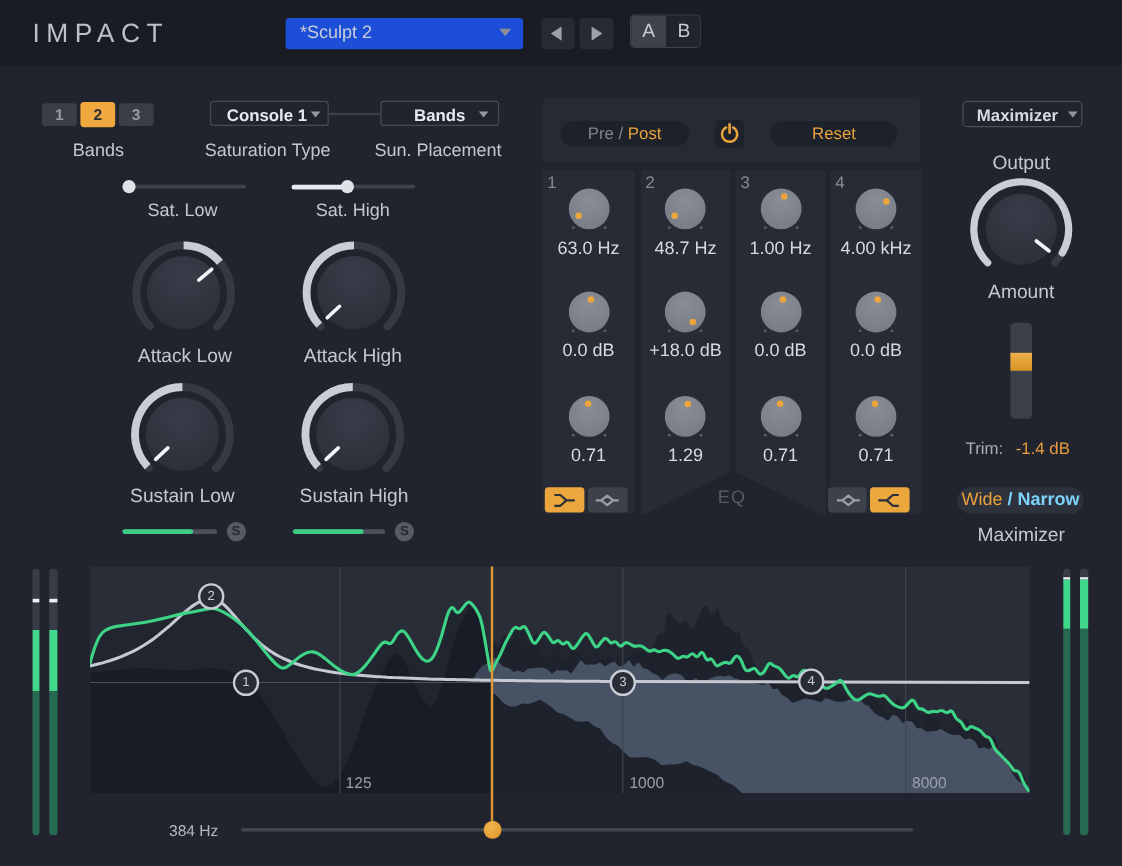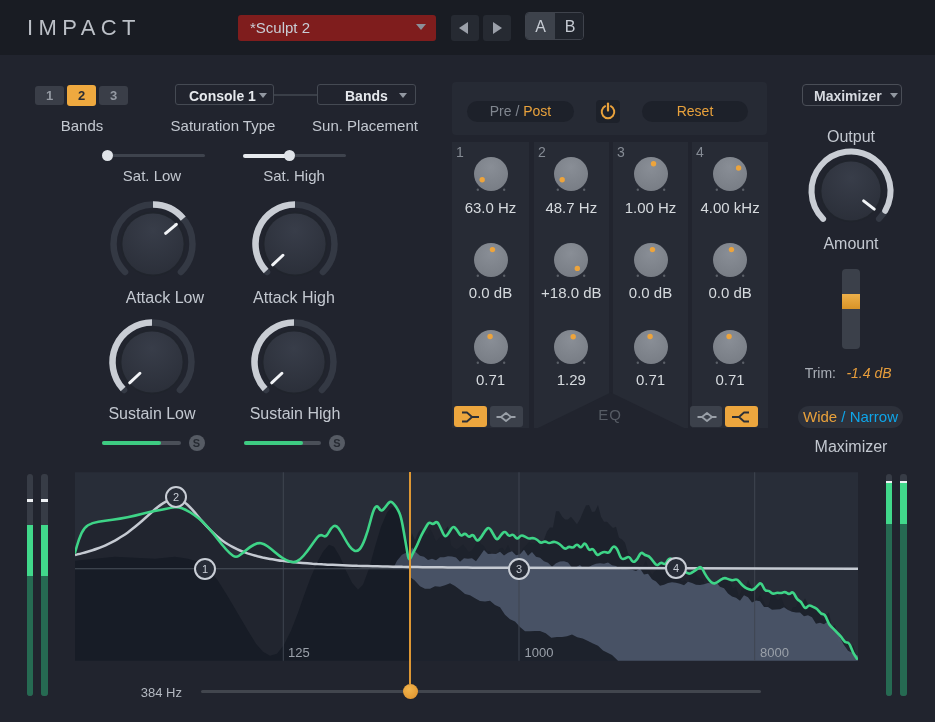--- a/index.html
+++ b/index.html
@@ -6,21 +6,21 @@
   body{width:935px;height:722px;background:#21242e;font-family:"Liberation Sans",sans-serif;position:relative;overflow:hidden;}
   .abs{position:absolute;}
   .lbl{position:absolute;color:#c3c8d0;font-size:15px;text-align:center;}
 </style>
 </head>
 <body>
 
 <div class="abs" style="left:0;top:0;width:935px;height:55px;background:#191c23;"></div>
 <div class="abs" style="left:27px;top:15px;color:#bcc0c7;font-size:22px;font-weight:normal;letter-spacing:5.4px;">IMPACT</div>
 
-<div class="abs" style="left:238px;top:15px;width:198px;height:26px;background:#7f1d1d;border-radius:3px;">
+<div class="abs" style="left:238px;top:15px;width:198px;height:26px;background:#1d4ed8;border-radius:3px;">
   <span style="position:absolute;left:12px;top:4px;color:#c9ced6;font-size:15px;">*Sculpt 2</span>
   <span style="position:absolute;right:10px;top:9px;width:0;height:0;border-left:5px solid transparent;border-right:5px solid transparent;border-top:6px solid #8b9099;"></span>
 </div>
 
 <div class="abs" style="left:451px;top:15px;width:28px;height:26px;background:#262a32;border-radius:3px;">
   <span style="position:absolute;left:8px;top:7px;width:0;height:0;border-top:6px solid transparent;border-bottom:6px solid transparent;border-right:9px solid #9ba0a9;"></span>
 </div>
 <div class="abs" style="left:483px;top:15px;width:28px;height:26px;background:#262a32;border-radius:3px;">
   <span style="position:absolute;left:10px;top:7px;width:0;height:0;border-top:6px solid transparent;border-bottom:6px solid transparent;border-left:9px solid #9ba0a9;"></span>
 </div>
@@ -90,21 +90,21 @@
 <line x1="32.93" y1="56.25" x2="22.69" y2="65.80" stroke="#f2f4f7" stroke-width="3" stroke-linecap="round"></line>
 </svg>
 <svg class="abs" style="left:249px;top:317px;" width="90" height="90">
 <path d="M 17.07 72.93 A 39.5 39.5 0 1 1 72.93 72.93" fill="none" stroke="#343944" stroke-width="6.5" stroke-linecap="round"></path>
 <path d="M 16.11 71.94 A 39.5 39.5 0 0 1 45.00 5.50" fill="none" stroke="#c9cdd4" stroke-width="6.5" stroke-linecap="butt"></path>
 <circle cx="45" cy="45" r="32.2" fill="#20242c"></circle>
 <circle cx="45" cy="45" r="30.6" fill="url(#kg)"></circle>
 <line x1="32.93" y1="56.25" x2="22.69" y2="65.80" stroke="#f2f4f7" stroke-width="3" stroke-linecap="round"></line>
 </svg>
 
-<div class="lbl" style="left:104px;top:289px;width:100px;font-size:16px;text-align:right;">Attack Low</div>
+<div class="lbl" style="left:104px;top:289px;width:100px;font-size:16px;">Attack Low</div>
 <div class="lbl" style="left:244px;top:289px;width:100px;font-size:16px;">Attack High</div>
 <div class="lbl" style="left:102px;top:405px;width:100px;font-size:16px;">Sustain Low</div>
 <div class="lbl" style="left:245px;top:405px;width:100px;font-size:16px;">Sustain High</div>
 
 <div class="abs" style="left:102px;top:441px;width:78.5px;height:4px;background:#4a4f58;border-radius:2px;"></div>
 <div class="abs" style="left:102px;top:441px;width:58.5px;height:4px;background:#3ecc82;border-radius:2px;"></div>
 <div class="abs" style="left:188.5px;top:435px;width:16px;height:16px;border-radius:50%;background:#565b64;color:#262a32;font-size:11px;font-weight:bold;text-align:center;line-height:16px;">S</div>
 
 <div class="abs" style="left:244px;top:441px;width:77px;height:4px;background:#4a4f58;border-radius:2px;"></div>
 <div class="abs" style="left:244px;top:441px;width:59px;height:4px;background:#3ecc82;border-radius:2px;"></div>
@@ -257,24 +257,24 @@
 <path d="M 18.07 73.93 A 39.5 39.5 0 1 1 80.21 65.75" fill="none" stroke="#c9cdd4" stroke-width="6" stroke-linecap="round"></path>
 <circle cx="46" cy="46" r="31.2" fill="#20242c"></circle>
 <circle cx="46" cy="46" r="29.6" fill="url(#kg)"></circle>
 <line x1="58.61" y1="55.85" x2="69.25" y2="64.16" stroke="#f2f4f7" stroke-width="3" stroke-linecap="round"></line>
 </svg>
 <div class="lbl" style="left:811px;top:235px;width:80px;font-size:16px;">Amount</div>
 
 <div class="abs" style="left:842px;top:268.5px;width:18px;height:80px;background:#3b404a;border-radius:4px;"></div>
 <div class="abs" style="left:842px;top:293.5px;width:18px;height:15.5px;background:linear-gradient(#edb04a,#d89327);"></div>
 <div class="abs" style="left:782px;top:365px;width:54px;text-align:right;color:#a9aeb6;font-size:14px;">Trim:</div>
-<div class="abs" style="left:846px;top:365px;width:46px;text-align:center;color:#e89e3c;font-size:14px;font-style:italic;">-1.4 dB</div>
+<div class="abs" style="left:846px;top:365px;width:46px;text-align:center;color:#e89e3c;font-size:14px;">-1.4 dB</div>
 
 <div class="abs" style="left:798px;top:405.5px;width:105px;height:22px;background:#2d313b;border-radius:11px;text-align:center;font-size:15px;line-height:22px;">
-  <span style="color:#e9a13b;">Wide</span><span style="color:#0ea5e9;"> / Narrow</span>
+  <span style="color:#e9a13b;">Wide</span><span style="color:#7dd3fc;font-weight:bold;"> / Narrow</span>
 </div>
 <div class="lbl" style="left:806px;top:438px;width:90px;font-size:16px;">Maximizer</div>
 
 <svg class="abs" style="left:75px;top:471.5px;" width="783" height="189" viewBox="0 0 783 188.5">
 <rect x="0" y="0" width="783" height="188.5" fill="#282d38"></rect>
 <polygon points="0.0,80.5 4.0,66.5 9.0,55.5 17.0,50.5 30.0,48.5 45.0,46.5 60.0,43.5 75.0,39.5 87.0,37.5 96.0,35.5 103.0,34.5 111.0,37.5 119.0,42.5 128.0,49.5 137.0,59.5 147.0,72.5 155.0,81.5 161.0,85.5 167.0,81.5 175.0,74.5 183.0,70.5 189.0,71.5 196.0,76.5 204.0,83.5 212.0,88.5 219.0,90.5 225.0,87.5 232.0,79.5 239.0,69.5 245.0,61.5 251.0,65.5 256.0,55.5 261.0,52.5 266.0,59.5 272.0,70.5 277.0,77.5 282.0,79.5 287.0,74.5 293.0,58.5 298.0,38.5 302.0,32.5 306.0,39.5 310.0,35.5 315.0,28.5 319.0,31.5 323.0,37.5 326.0,44.5 329.0,60.5 332.0,78.5 334.0,89.5 338.0,80.5 342.0,73.5 346.0,63.5 350.0,56.5 354.0,49.5 358.0,52.5 362.0,48.5 366.0,56.5 370.0,65.5 374.0,60.5 378.0,53.5 382.0,57.5 386.0,64.5 390.0,60.5 394.0,65.5 398.0,61.5 402.0,69.5 406.0,65.5 410.0,58.5 414.0,54.5 418.0,61.5 422.0,68.5 426.0,62.5 430.0,58.5 434.0,64.5 438.0,61.5 442.0,67.5 446.0,62.7 450.0,64.3 454.0,66.7 458.0,65.6 462.0,67.2 466.0,71.1 470.0,68.7 474.0,71.3 478.0,69.4 482.0,70.0 486.0,72.9 490.0,77.2 494.0,74.1 498.0,76.0 502.0,71.3 506.0,76.4 510.0,69.3 514.0,78.9 518.0,75.8 522.0,83.7 526.0,80.6 530.0,79.4 534.0,81.3 538.0,73.5 542.0,75.9 546.0,87.0 550.0,86.4 554.0,83.7 558.0,90.5 562.0,87.9 566.0,79.2 570.0,83.1 574.0,83.6 578.0,88.9 582.0,94.0 586.0,89.8 590.0,92.9 594.0,85.7 598.0,87.4 602.0,96.0 606.0,96.3 610.0,99.5 614.0,101.9 618.0,99.6 622.0,97.1 626.0,93.6 630.0,101.9 634.0,107.8 638.0,111.6 642.0,110.5 646.0,107.2 650.0,105.4 654.0,107.3 658.0,108.3 662.0,106.6 666.0,111.6 670.0,115.4 674.0,117.0 678.0,118.1 682.0,113.8 686.0,109.8 690.0,118.6 694.0,118.3 698.0,122.0 702.0,120.3 706.0,121.1 710.0,119.2 714.0,122.5 718.0,118.8 722.0,127.4 726.0,129.0 730.0,137.1 734.0,132.5 738.0,134.7 742.0,136.1 746.0,141.8 750.0,142.0 754.0,152.4 758.0,156.0 762.0,160.4 766.0,164.2 770.0,170.5 774.0,169.9 778.0,180.5 782.0,186.5 783,188.5 0,188.5" fill="#21252f"></polygon>
 <polygon points="0.0,88.5 20.0,86.5 40.0,84.5 60.0,85.5 80.0,86.5 100.0,84.5 113.0,86.5 123.0,89.5 133.0,96.5 143.0,108.5 153.0,124.5 163.0,141.5 173.0,158.5 181.0,171.5 188.0,179.5 195.0,183.5 202.0,181.5 209.0,172.5 216.0,158.5 223.0,140.5 230.0,120.5 236.0,104.5 242.0,90.5 248.0,79.5 254.0,72.5 259.0,74.5 265.0,84.5 271.0,98.5 277.0,110.5 283.0,117.5 288.0,112.5 294.0,96.5 300.0,74.5 306.0,54.5 312.0,40.5 317.0,34.5 321.0,36.5 325.0,44.5 329.0,58.5 334.0,73.5 334,188.5 0,188.5" fill="#171c26"></polygon>
 <polygon points="334.0,73.5 337.0,60.9 340.0,68.3 343.0,60.8 346.0,56.8 349.0,61.0 352.0,63.1 355.0,56.2 358.0,61.9 361.0,69.4 364.0,65.8 367.0,63.2 370.0,57.5 373.0,54.0 376.0,73.0 379.0,75.8 382.0,77.2 385.0,74.8 388.0,72.3 391.0,76.2 394.0,79.9 397.0,78.0 400.0,73.5 403.0,68.1 406.0,71.8 409.0,74.0 412.0,79.3 415.0,79.1 418.0,87.7 421.0,86.6 424.0,76.9 427.0,75.2 430.0,78.8 433.0,72.5 436.0,80.5 439.0,78.5 442.0,82.2 445.0,82.6 448.0,75.9 451.0,73.3 454.0,69.4 457.0,71.3 460.0,71.2 463.0,67.5 466.0,78.4 469.0,67.2 472.0,59.2 475.0,55.2 478.0,55.2 481.0,39.1 484.0,38.9 487.0,44.2 490.0,47.2 493.0,47.3 496.0,44.5 499.0,48.2 502.0,51.9 505.0,46.9 508.0,39.8 511.0,33.3 514.0,32.7 517.0,39.7 520.0,39.3 523.0,32.7 526.0,44.5 529.0,49.4 532.0,49.5 535.0,52.7 538.0,55.7 541.0,54.5 544.0,65.6 547.0,67.2 550.0,70.6 553.0,80.9 556.0,84.3 559.0,96.5 562.0,96.7 565.0,92.8 568.0,94.2 571.0,88.2 574.0,97.6 577.0,102.8 580.0,99.0 583.0,95.7 586.0,95.7 589.0,91.4 592.0,95.3 595.0,86.9 598.0,88.5 601.0,95.9 604.0,105.8 607.0,109.3 610.0,108.1 613.0,111.5 616.0,100.9 619.0,95.0 622.0,103.7 625.0,106.3 628.0,106.4 631.0,118.0 634.0,114.8 637.0,112.9 640.0,112.1 643.0,119.2 646.0,102.2 649.0,107.7 652.0,108.2 655.0,109.9 658.0,116.4 661.0,114.5 664.0,125.1 667.0,116.5 670.0,117.4 673.0,107.7 676.0,113.6 679.0,119.2 682.0,127.5 685.0,122.7 688.0,128.1 691.0,134.5 694.0,132.5 697.0,120.6 700.0,124.2 703.0,128.3 706.0,124.8 709.0,132.7 712.0,135.7 715.0,142.2 718.0,134.9 721.0,134.8 724.0,127.0 727.0,131.7 730.0,126.0 733.0,131.9 736.0,134.2 739.0,138.0 742.0,138.7 745.0,141.9 748.0,147.2 751.0,142.5 754.0,140.3 757.0,155.5 760.0,152.4 763.0,169.2 766.0,169.9 769.0,171.0 772.0,181.0 775.0,181.9 778.0,172.5 783,188.5 334,188.5" fill="#1d222c"></polygon>
 <polygon points="318,96.5 322,88.5 327,82.5 331,80.5 334,83 334,96.5" fill="#6c7a96" fill-opacity="0.45"></polygon>
 <polygon points="334.0,84.5 337.0,75.3 341.0,80.0 345.0,83.6 349.0,84.5 353.0,87.8 357.0,86.5 361.0,88.1 365.0,84.9 369.0,84.9 373.0,84.1 377.0,84.3 381.0,85.3 385.0,89.4 389.0,86.1 393.0,86.6 397.0,86.0 401.0,89.1 405.0,83.4 409.0,77.8 413.0,81.7 417.0,81.5 421.0,81.7 425.0,79.6 429.0,83.2 433.0,80.6 437.0,79.0 441.0,83.1 445.0,81.9 449.0,77.6 453.0,83.4 457.0,79.7 461.0,84.6 465.0,85.6 469.0,89.1 473.0,90.4 477.0,94.4 481.0,90.9 485.0,89.3 489.0,88.9 493.0,90.3 497.0,95.3 501.0,95.0 505.0,92.7 509.0,97.1 513.0,95.2 517.0,93.0 521.0,91.6 525.0,91.0 529.0,91.6 533.0,90.2 537.0,92.9 541.0,93.8 545.0,96.9 549.0,96.4 553.0,96.9 557.0,97.5 561.0,98.7 565.0,96.2 569.0,102.2 573.0,101.6 577.0,107.1 581.0,109.2 585.0,113.4 589.0,112.6 593.0,110.7 597.0,109.9 601.0,110.6 605.0,111.6 609.0,112.9 613.0,109.5 617.0,110.7 621.0,112.4 625.0,112.8 629.0,112.1 633.0,110.7 637.0,111.3 641.0,109.9 645.0,114.6 649.0,116.0 653.0,121.3 657.0,124.3 661.0,125.4 665.0,128.6 669.0,123.1 673.0,124.9 677.0,130.3 681.0,128.3 685.0,128.9 689.0,134.7 693.0,134.7 697.0,137.6 701.0,137.2 705.0,136.9 709.0,135.1 713.0,137.8 717.0,139.6 721.0,140.3 725.0,140.3 729.0,144.0 733.0,142.9 737.0,145.0 741.0,151.4 745.0,150.5 749.0,152.1 753.0,149.0 757.0,153.1 761.0,158.8 765.0,165.8 769.0,172.7 773.0,178.5 783.0,183.5 783.0,188.5 783.0,188.5 543.0,188.5 537.0,182.7 528.0,178.3 523.0,173.6 518.0,171.3 513.0,168.8 507.7,166.3 502.3,165.1 497.0,162.2 492.0,164.0 487.0,164.8 482.0,164.8 476.3,165.5 470.7,160.9 465.0,158.7 460.0,158.7 455.0,159.1 450.0,158.9 445.0,154.7 440.0,149.2 435.0,147.0 430.0,142.4 425.0,134.9 420.0,132.7 415.0,128.5 410.0,129.2 405.0,128.8 400.0,125.9 395.0,123.0 390.0,121.7 385.0,117.5 380.0,113.7 375.0,110.9 370.0,112.9 365.0,114.5 360.0,114.0 355.0,116.4 350.0,116.5 345.0,113.9 339.5,108.0 334.0,103.9" fill="#6c7a96" fill-opacity="0.55"></polygon>

